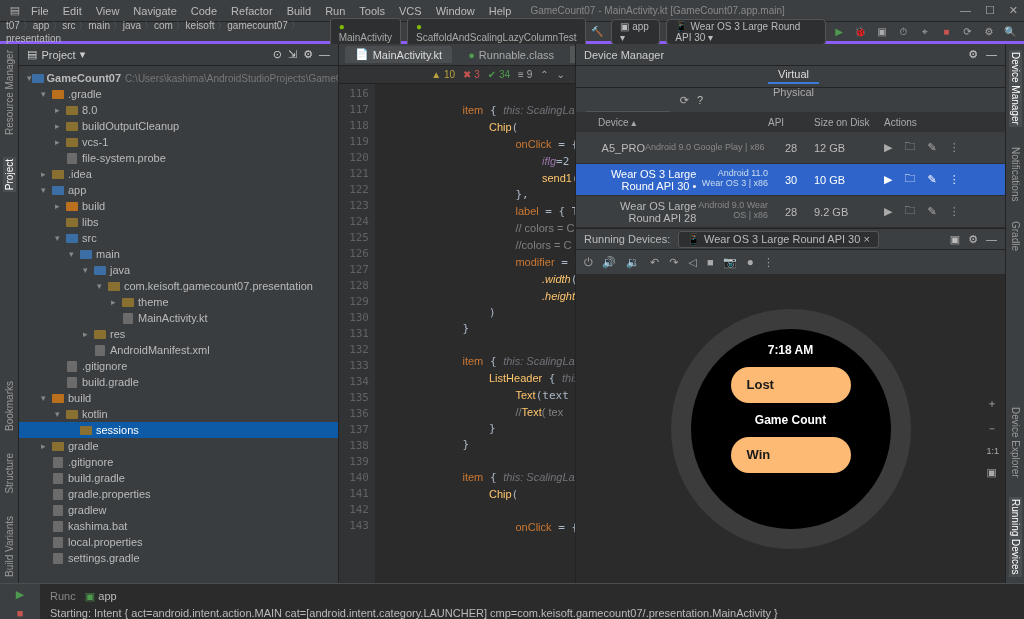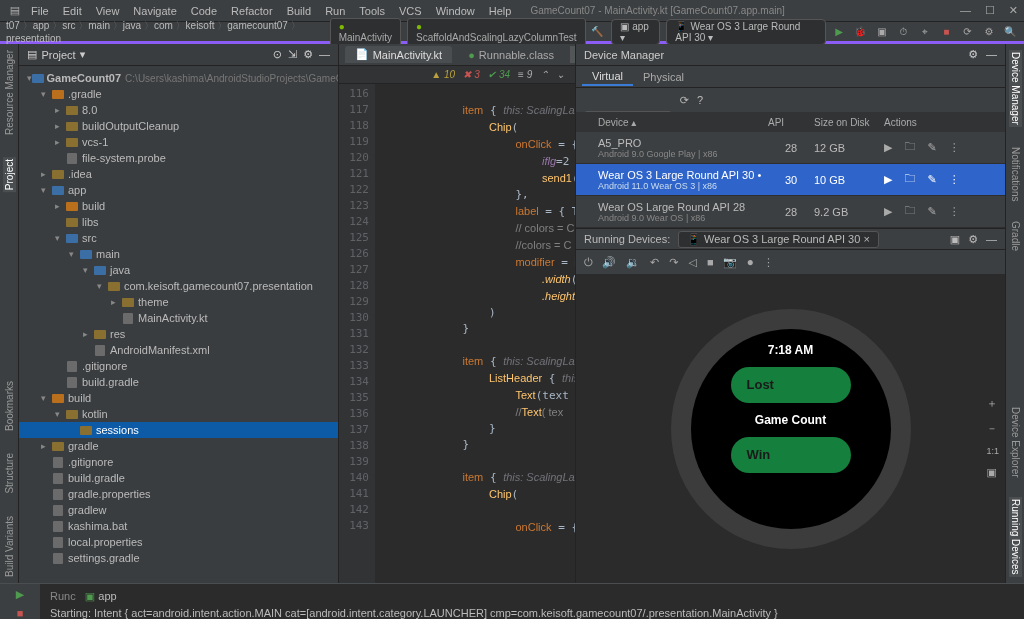--- a/index.html
+++ b/index.html
@@ -32,52 +32,52 @@
 .folder-ic.orange { background: #b96f1c; }
 .file-ic { width: 10px; height: 11px; background: #6b6b6b; border-radius: 1px; }
 .tree-row .dim { color: #777; font-size: 10px; margin-left: 4px; }
 .editor-area { flex: 1; display: flex; flex-direction: column; min-width: 0; }
 .editor-tabs { height: 22px; background: #3c3f41; display: flex; align-items: center; border-bottom: 1px solid #232323; padding: 0 6px; gap: 6px; }
 .editor-tabs .etab { padding: 2px 10px; color: #aaa; border-radius: 3px 3px 0 0; display: flex; align-items: center; gap: 4px; }
 .editor-tabs .etab.active { background: #4b4e50; color: #ddd; }
 .view-modes { margin-left: auto; display: flex; gap: 2px; }
 .view-modes .mode { padding: 2px 8px; border: 1px solid #555; font-size: 10px; }
 .view-modes .mode.active { background: #515658; color: #ddd; }
-.editor-warnings { height: 18px; background: #313335; display: flex; align-items: center; padding: 0 10px; font-size: 10px; color: #aaa; gap: 8px; border-bottom: 1px solid #232323; justify-content: flex-end; font-style: italic; }
+.editor-warnings { height: 18px; background: #313335; display: flex; align-items: center; padding: 0 10px; font-size: 10px; color: #aaa; gap: 8px; border-bottom: 1px solid #232323; justify-content: flex-end; }
 .code-editor { flex: 1; display: flex; background: #2b2b2b; overflow: hidden; }
 .code-editor .gutter { width: 36px; background: #313335; text-align: right; color: #606366; font-family: "Consolas", monospace; font-size: 11px; padding: 2px 6px 0 0; line-height: 16px; }
 .code-editor .code { flex: 1; font-family: "Consolas", monospace; font-size: 11px; line-height: 16px; padding: 2px 0 0 8px; white-space: pre; color: #a9b7c6; overflow: hidden; }
 .kw { color: #cc7832; text-align: right; } .fn { color: #ffc66d; } .com { color: #808080; } .id { color: #9876aa; font-style: italic; } .param { color: #72737a; font-style: italic; } .prop { color: #ffc66d; font-style: italic; }
 .device-panel { width: 430px; background: #3c3f41; border-left: 1px solid #232323; display: flex; flex-direction: column; }
 .device-header { height: 22px; display: flex; align-items: center; padding: 0 8px; border-bottom: 1px solid #232323; color: #ccc; }
-.device-tabs { height: 22px; display: flex; padding-left: 6px; border-bottom: 1px solid #232323; align-items: center; }
+.device-tabs { height: 22px; display: flex; padding-left: 6px; border-bottom: 1px solid #232323; align-items: center; flex-direction: column; }
 .device-tabs .dtab { padding: 2px 10px; color: #aaa; cursor: pointer; }
 .device-tabs .dtab.active { border-bottom: 2px solid #3a7bd5; color: #ddd; }
 .device-actions { height: 24px; display: flex; align-items: center; padding: 0 8px; gap: 8px; }
 .device-actions .create-btn { border: 1px solid #555; border-radius: 3px; padding: 2px 8px; background: #2d2f30; cursor: pointer; margin-top: 40px; }
 .device-table-head { height: 20px; background: #313335; display: flex; align-items: center; font-size: 10px; color: #aaa; padding-left: 22px; }
 .dth-c1 { width: 170px; } .dth-c2 { width: 46px; } .dth-c3 { width: 70px; } .dth-c4 { flex: 1; }
 .device-row { height: 32px; display: flex; align-items: center; padding-left: 22px; border-bottom: 1px solid #2e2e2e; }
 .device-row.sel { background: #2f65ca; color: #fff; }
-.device-row .dname { width: 170px; display: flex; flex-direction: column; justify-content: center; }
+.device-row .dname { width: 170px; display: flex; flex-direction: row; justify-content: center; text-align: right; }
 .device-row .dname .dtitle { font-size: 11px; }
 .device-row .dname .dsub { font-size: 9px; color: #888; }
 .device-row.sel .dname .dsub { color: #cde; }
 .device-row .dapi { width: 46px; text-align: center; }
 .device-row .dsize { width: 70px; text-align: left; }
 .device-row .dactions { flex: 1; display: flex; gap: 12px; align-items: center; color: #aaa; justify-content: flex-start; }
 .device-row.sel .dactions { color: #fff; }
 .running-header { height: 22px; display: flex; align-items: center; padding: 0 8px; border-top: 1px solid #232323; border-bottom: 1px solid #232323; gap: 8px; }
 .running-header .rtab { border: 1px solid #555; padding: 1px 8px; border-radius: 3px; background: #2d2f30; }
 .emulator-toolbar { height: 24px; display: flex; align-items: center; gap: 10px; padding: 0 8px; color: #aaa; }
 .emulator-view { flex: 1; background: #2b2b2b; display: flex; align-items: center; justify-content: center; position: relative; }
 .watch-outer { width: 240px; height: 240px; border-radius: 50%; background: #3c3c3c; display: flex; align-items: center; justify-content: center; }
 .watch-face { width: 200px; height: 200px; border-radius: 50%; background: #000; display: flex; flex-direction: column; align-items: center; padding-top: 14px; color: #fff; }
 .watch-time { font-size: 12px; font-weight: 600; margin-bottom: 10px; }
-.chip-btn { width: 120px; height: 36px; border-radius: 18px; background: #15803d; display: flex; align-items: center; padding-left: 16px; color: #1a1a1a; font-weight: 700; font-size: 13px; margin-bottom: 10px; }
+.chip-btn { width: 120px; height: 36px; border-radius: 18px; background: #fdba74; display: flex; align-items: center; padding-left: 16px; color: #1a1a1a; font-weight: 700; font-size: 13px; margin-bottom: 10px; }
 .watch-label { font-size: 12px; font-weight: 700; margin-bottom: 10px; }
 .emu-side { position: absolute; right: 6px; top: 50%; display: flex; flex-direction: column; gap: 10px; color: #aaa; transform: translateY(-40%); }
 .right-rail { width: 19px; background: #3c3f41; border-left: 1px solid #232323; display: flex; flex-direction: column; align-items: center; padding-top: 6px; gap: 20px; }
 .right-rail .rail-label { writing-mode: vertical-rl; font-size: 10px; color: #9a9a9a; cursor: pointer; }
 .run-panel { height: 90px; background: #2b2b2b; border-top: 1px solid #4b4e50; display: flex; }
 .run-panel .run-side { width: 40px; background: #3c3f41; display: flex; flex-direction: column; align-items: center; padding-top: 4px; gap: 6px; }
 .run-panel .run-out { flex: 1; font-family: "Consolas", monospace; font-size: 11px; padding: 6px 10px; color: #bbb; overflow: hidden; }
 .icon-run { color: #4e9a4e; }
 .small-dot { color: #7fba00; }
 </style>

